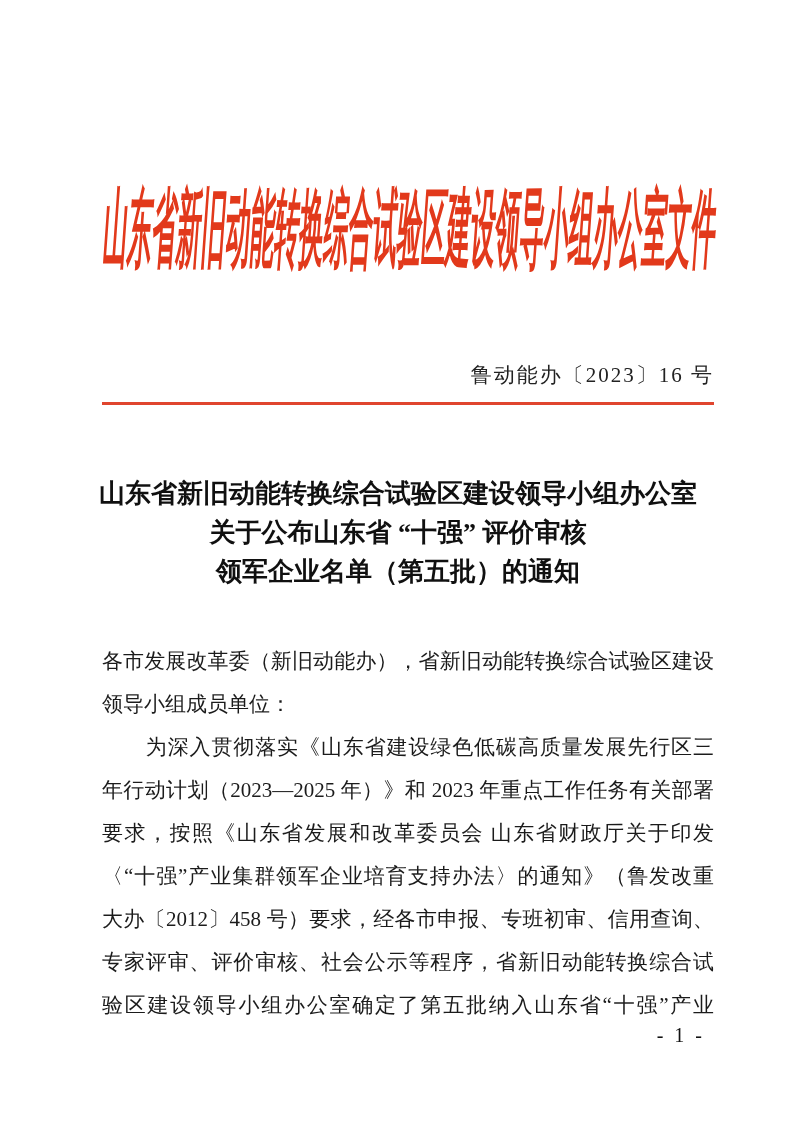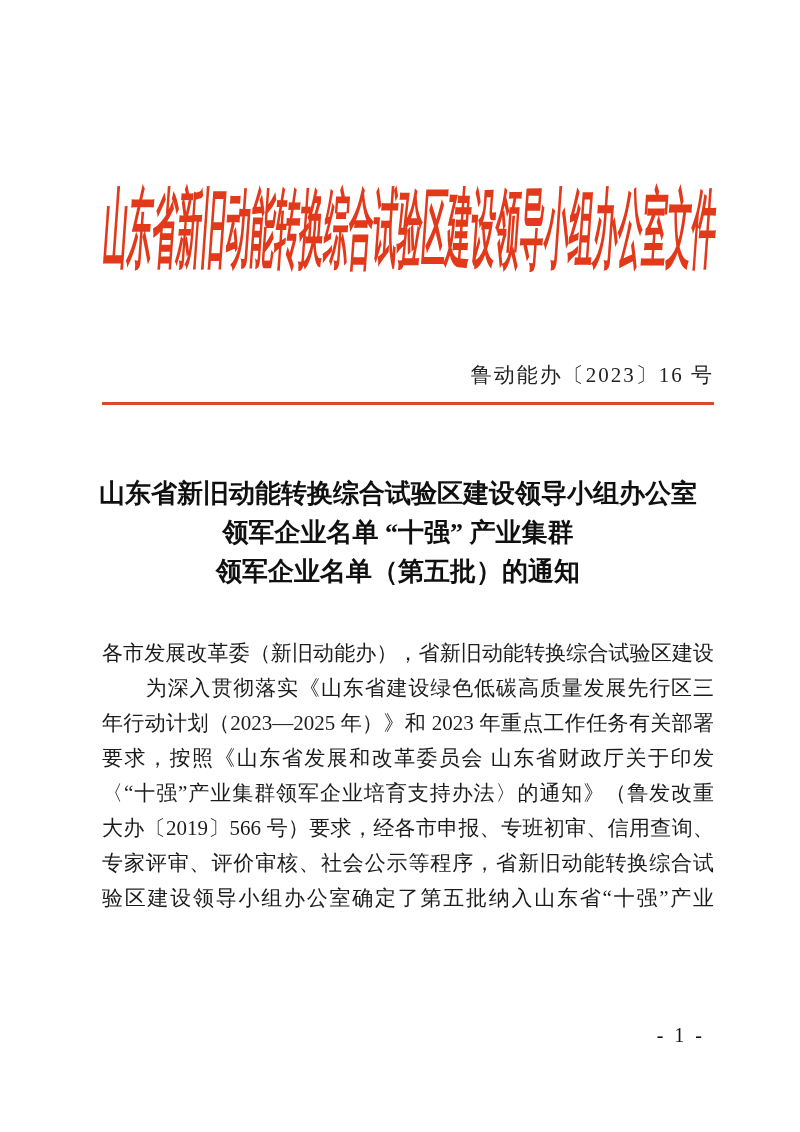--- a/index.html
+++ b/index.html
@@ -76,20 +76,21 @@
     top: 636px;
     left: 102px;
     width: 612px;
     font-size: 21px;
     line-height: 35px;
     color: #1b1b1b;
   }
   .body-line {
     text-align: justify;
     text-align-last: justify;
+    margin-top: 8px;
   }
   .body-line.align-left {
     text-align: left;
     text-align-last: left;
   }
 
   .page-number {
     position: absolute;
     top: 1024px;
     right: 95px;
@@ -106,30 +107,31 @@
   <div class="banner-row">
     <div class="banner-text">山东省新旧动能转换综合试验区建设领导小组办公室文件</div>
   </div>
 
   <div class="doc-number">鲁动能办〔2023〕16 号</div>
 
   <div class="red-line"></div>
 
   <div class="title-block">
     <div class="title-line">山东省新旧动能转换综合试验区建设领导小组办公室</div>
-    <div class="title-line">领军企业名单 “十强” 产业集群</div>
+    <div class="title-line">关于公布山东省 “十强” 评价审核</div>
     <div class="title-line">领军企业名单（第五批）的通知</div>
   </div>
 
   <div class="body-block">
     <div class="body-line">各市发展改革委（新旧动能办），省新旧动能转换综合试验区建设</div>
+    <div class="body-line align-left">领导小组成员单位：</div>
     <div class="body-line">　　为深入贯彻落实《山东省建设绿色低碳高质量发展先行区三</div>
     <div class="body-line">年行动计划（2023—2025 年）》和 2023 年重点工作任务有关部署</div>
     <div class="body-line">要求，按照《山东省发展和改革委员会 山东省财政厅关于印发</div>
     <div class="body-line">〈“十强”产业集群领军企业培育支持办法〉的通知》（鲁发改重</div>
-    <div class="body-line">大办〔2019〕566 号）要求，经各市申报、专班初审、信用查询、</div>
+    <div class="body-line">大办〔2012〕458 号）要求，经各市申报、专班初审、信用查询、</div>
     <div class="body-line">专家评审、评价审核、社会公示等程序，省新旧动能转换综合试</div>
     <div class="body-line">验区建设领导小组办公室确定了第五批纳入山东省“十强”产业</div>
   </div>
 
   <div class="page-number">- 1 -</div>
 
 </div>
 
 </body></html>

